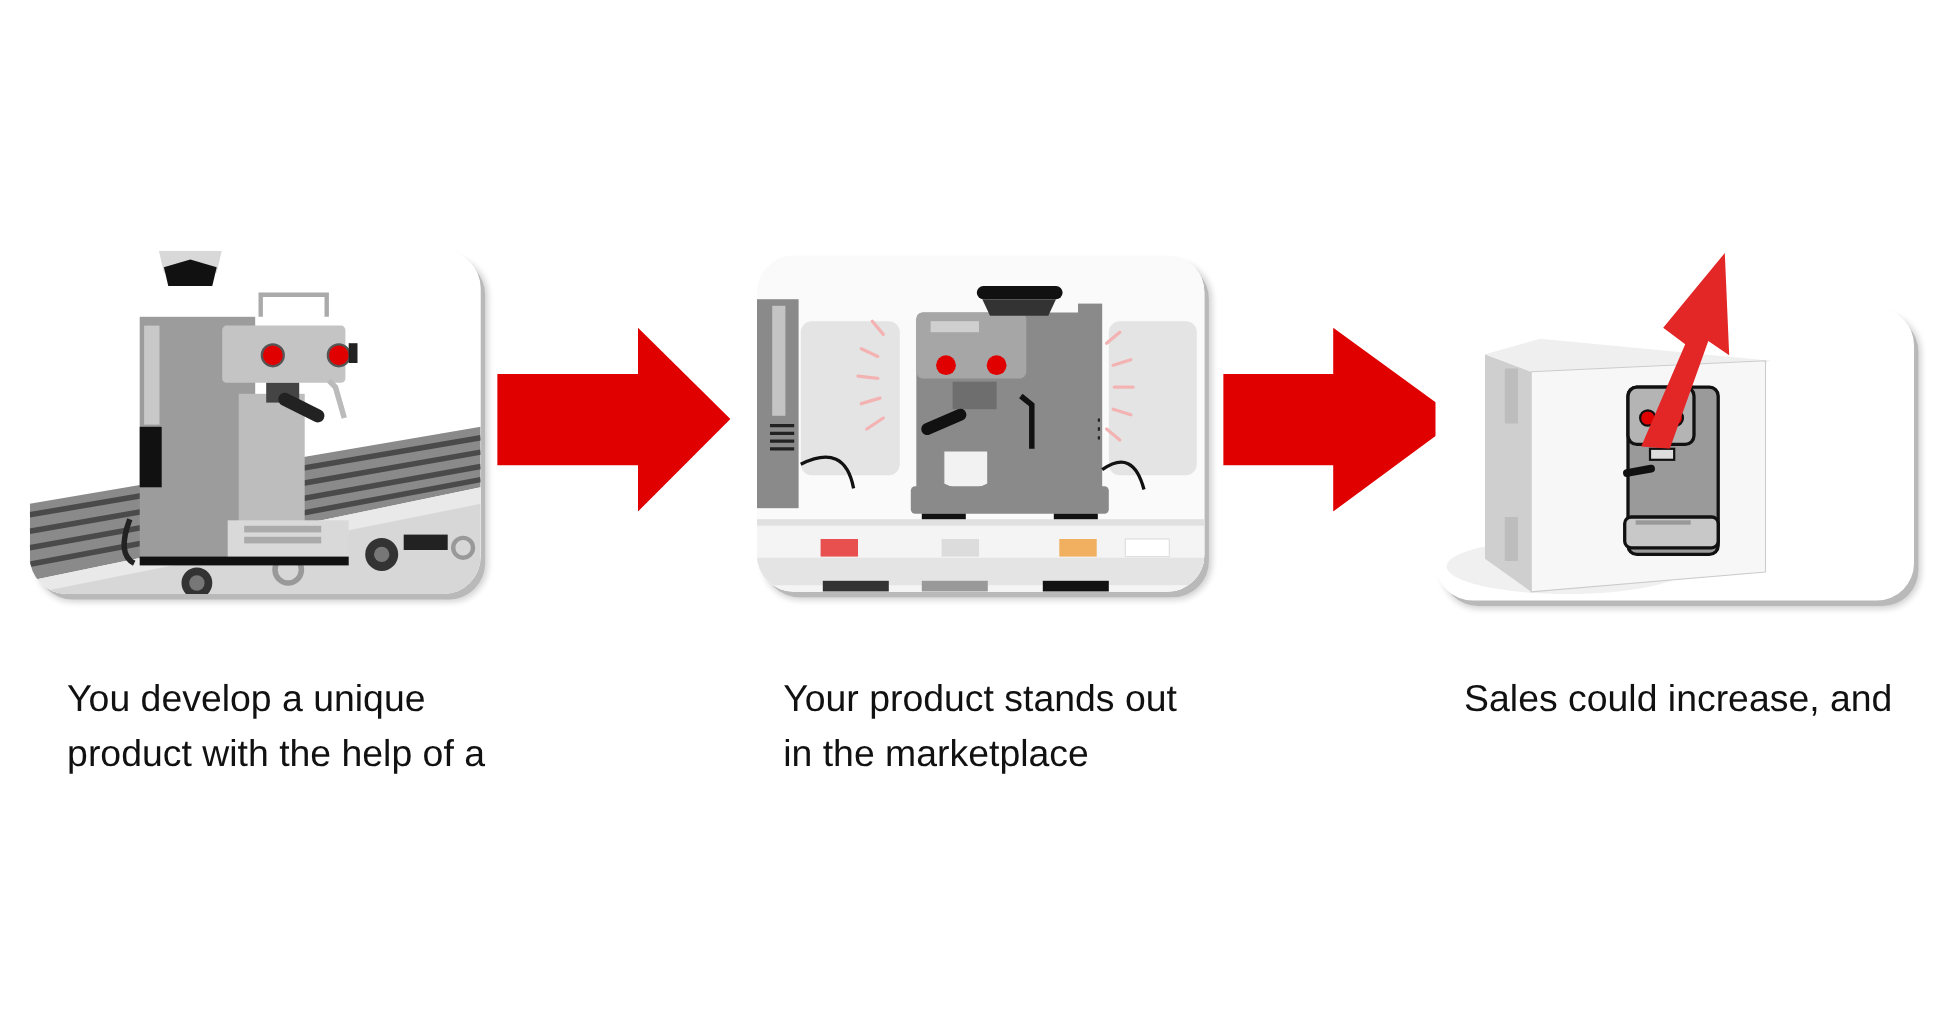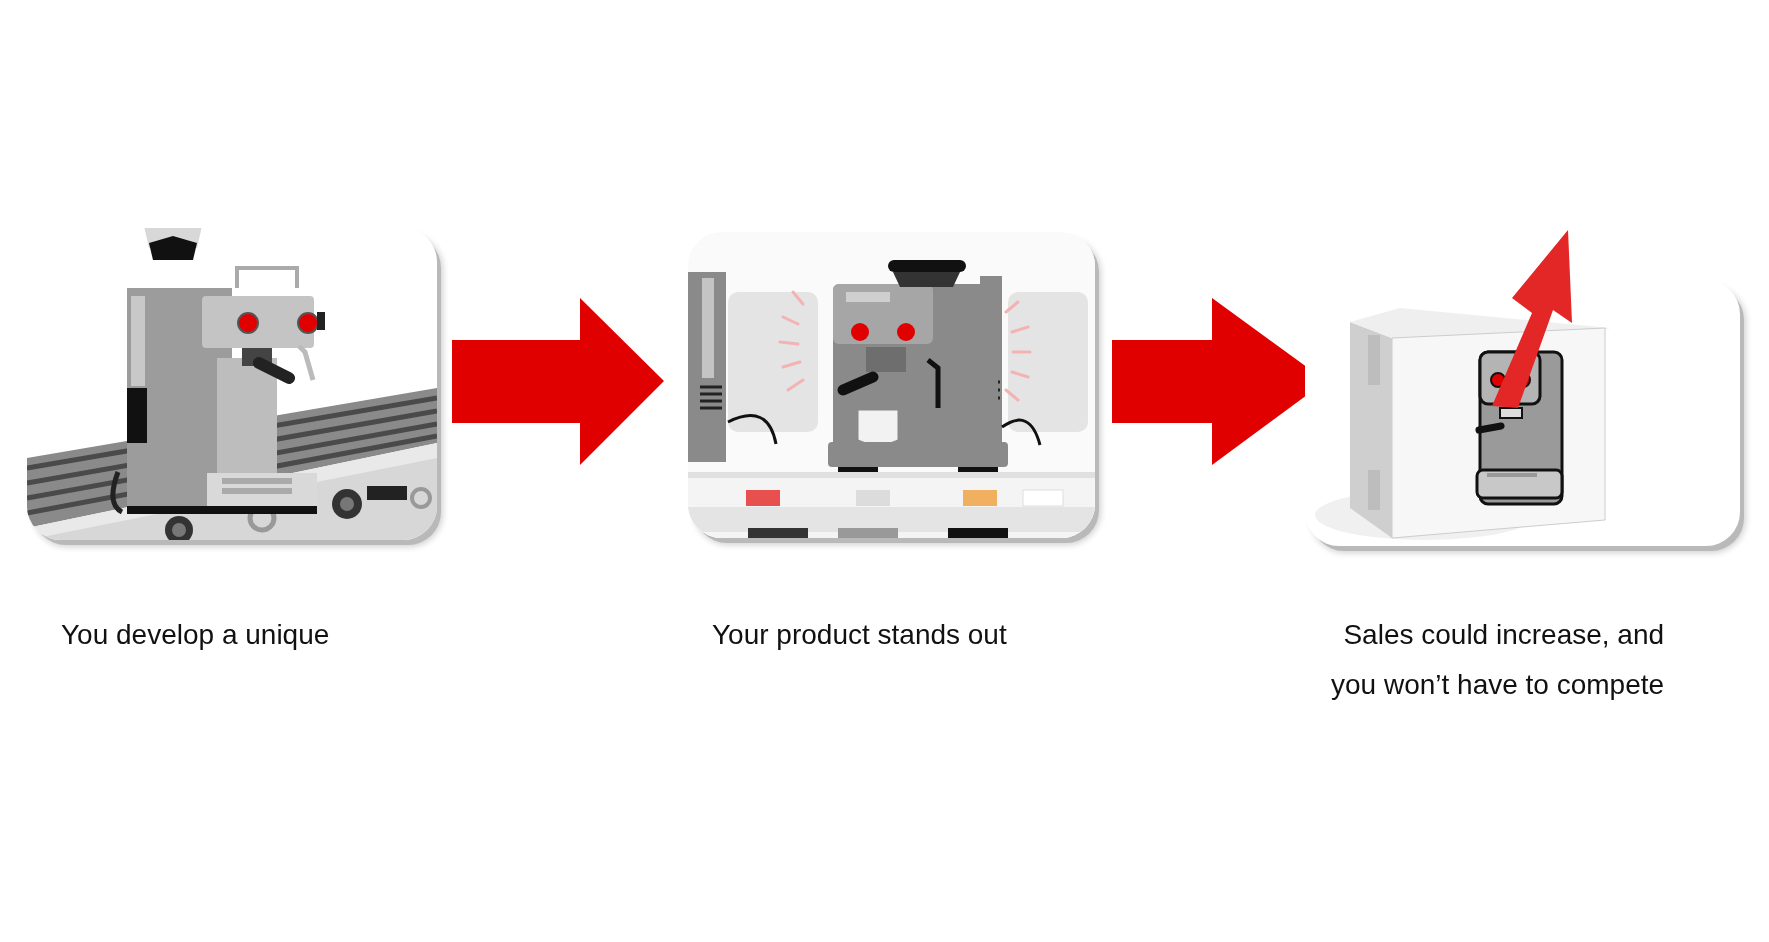--- a/index.html
+++ b/index.html
@@ -2,21 +2,21 @@
 <html><head>
 <meta charset="utf-8">
 <style>
   html,body{margin:0;padding:0;background:#ffffff;}
   body{width:1769px;height:942px;position:relative;overflow:hidden;font-family:"Liberation Sans",sans-serif;}
   .panel{position:absolute;background:#ffffff;border-radius:34px;overflow:hidden;
          box-shadow:5px 6px 0 -1px #b9b9b9, 6px 7px 6px rgba(0,0,0,0.18);}
   .panel svg{display:block;width:100%;height:100%;}
   .arrow{position:absolute;}
   .arrow svg{display:block;width:100%;height:100%;}
-  .caption{position:absolute;font-size:28px;line-height:50px;color:#111111;margin:0;}
+  .caption{position:absolute;font-size:34px;line-height:50px;color:#111111;margin:0;}
   .caption span{display:block;white-space:nowrap;}
   .up-arrow{position:absolute;}
 </style>
 </head>
 <body>
 
 <div class="panel" style="left:27px;top:228px;width:410px;height:312px;">
   <svg viewBox="0 0 410 312">
 
     <polygon points="0,230 410,160 410,215 0,300" fill="#8a8a8a"></polygon>
@@ -159,22 +159,23 @@
 </div>
 
 <div class="up-arrow" style="left:1490px;top:228px;width:85px;height:180px;">
   <svg viewBox="0 0 85 180" width="85" height="180">
       <polygon points="2,178 42,85 22,70 78,2 82,95 63,82 28,180" fill="#e32626"></polygon>
     </svg>
 </div>
 
 <div class="caption" style="left:61px;top:610px;">
   <span>You develop a unique</span>
+  <span>product with the help of a</span>
 </div>
 
 <div class="caption" style="left:712px;top:610px;">
   <span>Your product stands out</span>
+  <span>in the marketplace</span>
 </div>
 
 <div class="caption" style="left:1331px;top:610px;text-align:right;">
   <span>Sales could increase, and</span>
-  <span>you won’t have to compete</span>
 </div>
 
 </body></html>

